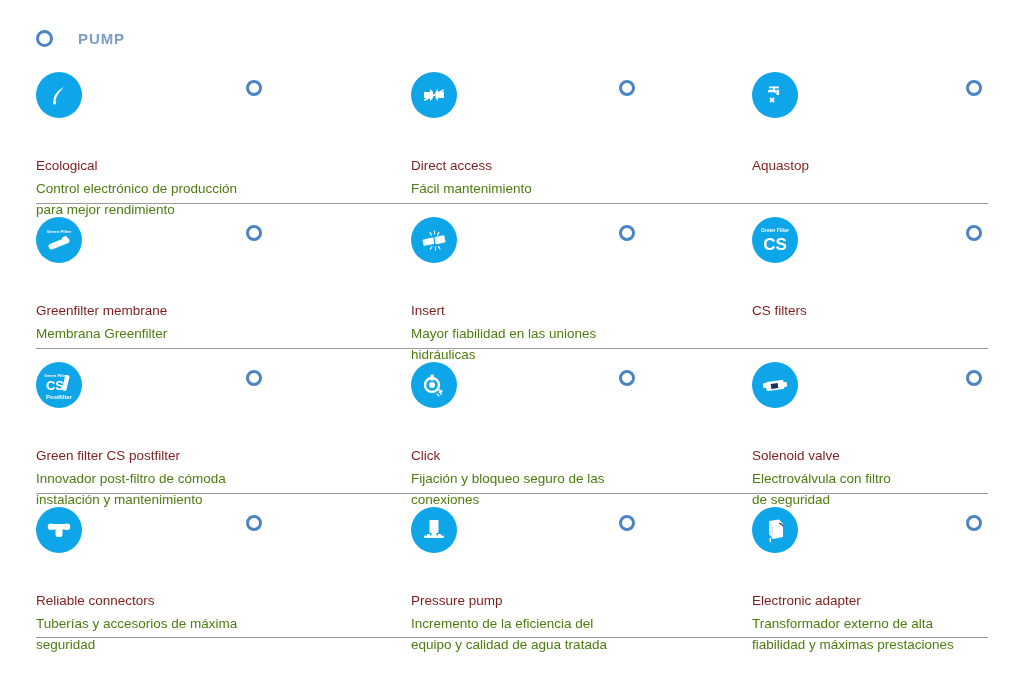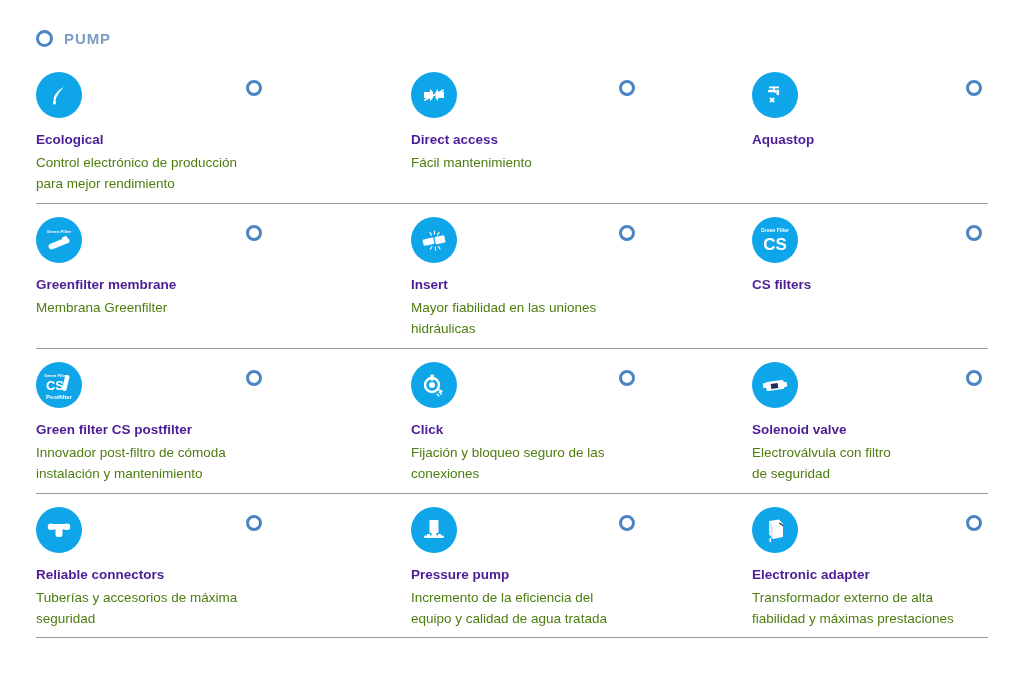--- a/index.html
+++ b/index.html
@@ -23,21 +23,21 @@
     background: #ffffff;
   }
 
   
   .section-header {
     position: absolute;
     left: 36px;
     top: 26px;
     display: flex;
     align-items: center;
-    gap: 11px;
+    gap: 25px;
     height: 24px;
   }
   .ring {
     flex: 0 0 auto;
     width: 17px;
     height: 17px;
     border-radius: 50%;
     border: 3.5px solid #4b86c4;
     box-sizing: border-box;
   }
@@ -110,24 +110,24 @@
 
   .marker {
     position: absolute;
     top: 22px;
   }
   .marker.a { left: 246px; }
   .marker.b { left: 619px; }
   .marker.c { left: 966px; }
 
   .item-title {
-    margin-top: 13px;
+    margin-top: 39px;
     font-size: 13.5px;
-    font-weight: bold;
-    color: #4c1d95;
+    font-weight: normal;
+    color: #7f1d1d;
     line-height: 17px;
   }
   .item-desc {
     margin-top: 4px;
     font-size: 13.5px;
     color: #4d7c0f;
     line-height: 21px;
     white-space: pre-line;
   }
 </style>

